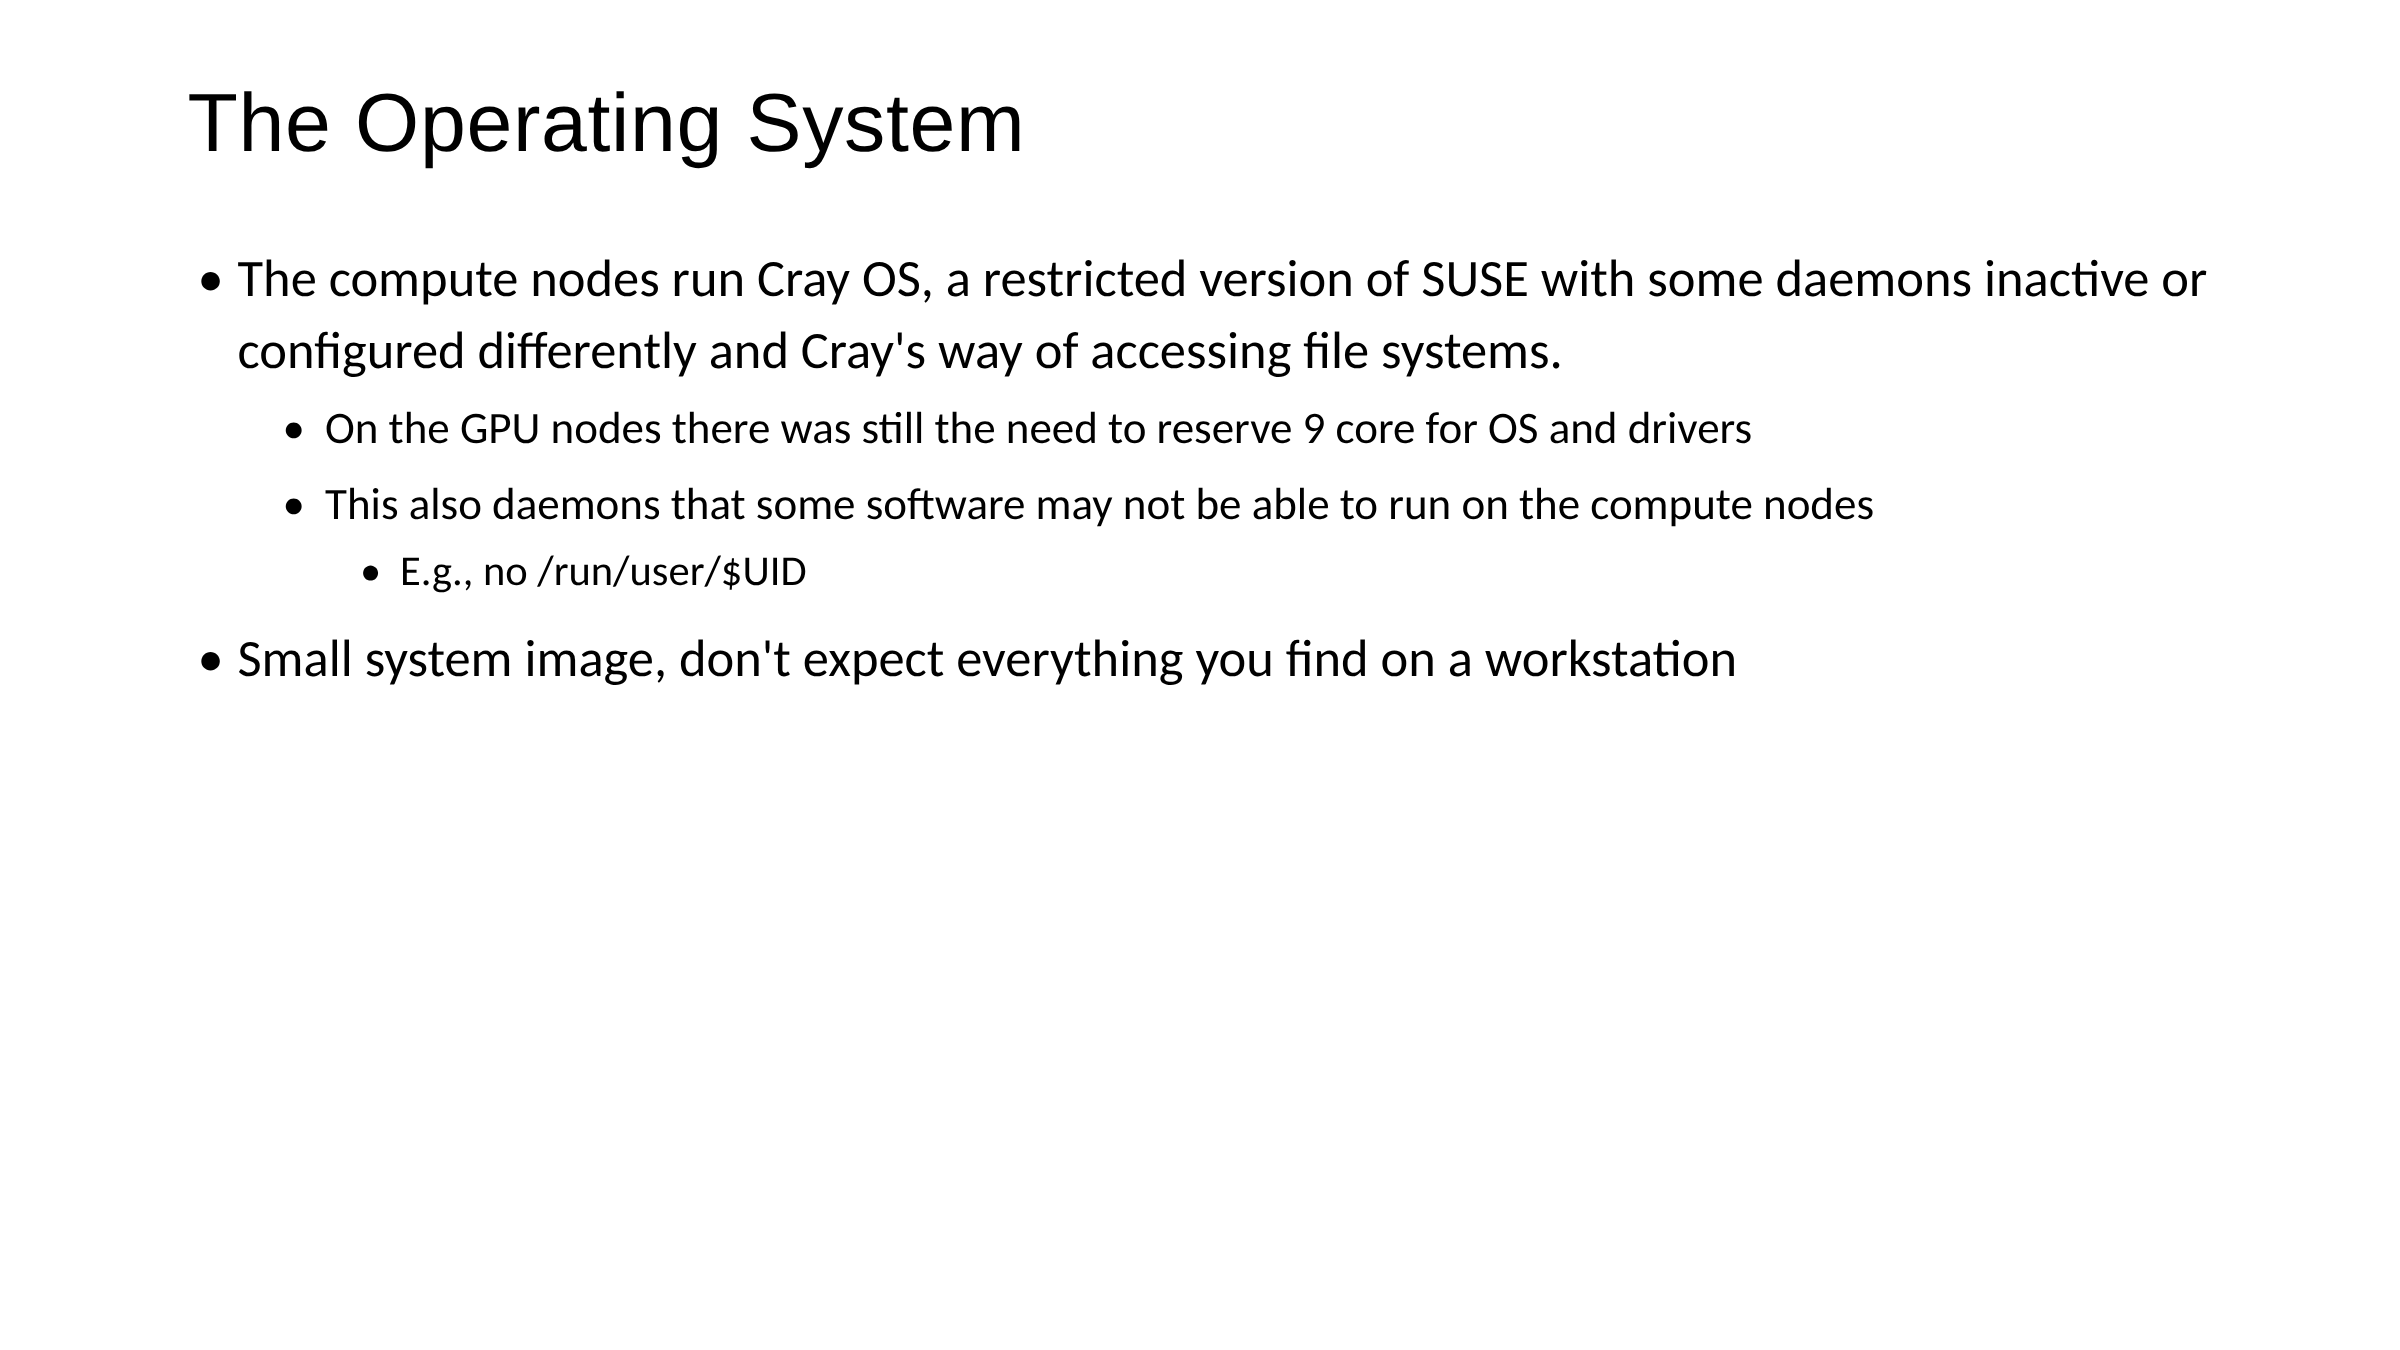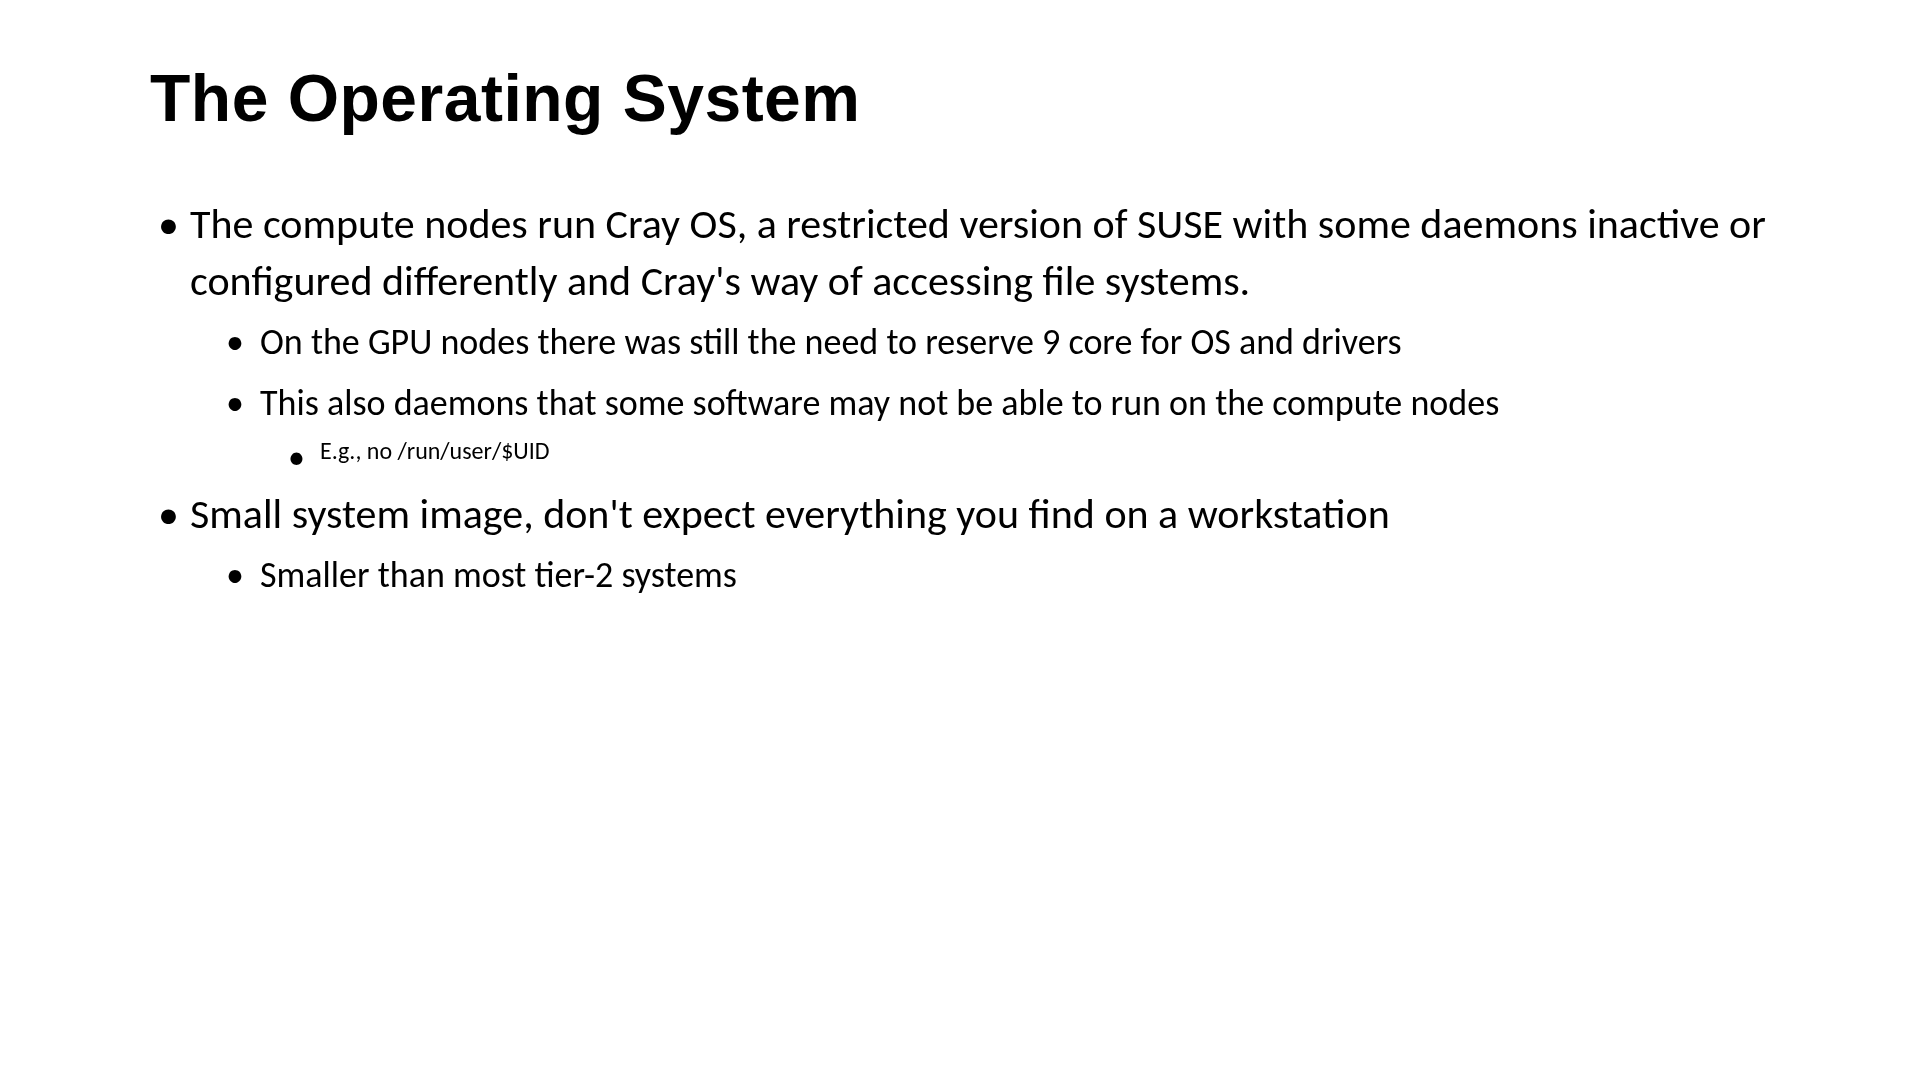--- a/index.html
+++ b/index.html
@@ -11,21 +11,21 @@
       width: 1920px;
       height: 1080px;
       background: white;
       font-family: Calibri, 'Segoe UI', Arial, sans-serif;
       color: #000;
       padding: 60px 150px 60px 150px;
       position: relative;
     }
     .title {
       font-family: 'Century Gothic', 'Arial Black', Arial, sans-serif;
-      font-weight: 700;
+      font-weight: 400;
       font-size: 66px;
       margin-bottom: 60px;
       letter-spacing: 0.5px;
     }
     ul {
       list-style: none;
     }
     .level1 > li {
       position: relative;
       padding-left: 40px;
@@ -57,21 +57,21 @@
       left: 10px;
       top: 0;
       font-size: 36px;
     }
     .level3 {
       margin-top: 6px;
     }
     .level3 > li {
       position: relative;
       padding-left: 40px;
-      font-size: 24px;
+      font-size: 34px;
       line-height: 1.4;
       margin-left: 20px;
     }
     .level3 > li::before {
       content: "•";
       position: absolute;
       left: 8px;
       top: 0;
       font-size: 34px;
     }
@@ -93,19 +93,14 @@
         <ul class="level3">
           <li>
             <span>E.g., no /run/user/$UID</span>
           </li>
         </ul>
       </li>
     </ul>
   </li>
   <li>
     <span>Small system image, don't expect everything you find on a workstation</span>
-    <ul class="level2">
-      <li>
-        <span>Smaller than most tier-2 systems</span>
-      </li>
-    </ul>
   </li>
 </ul>
 
 </body></html>

